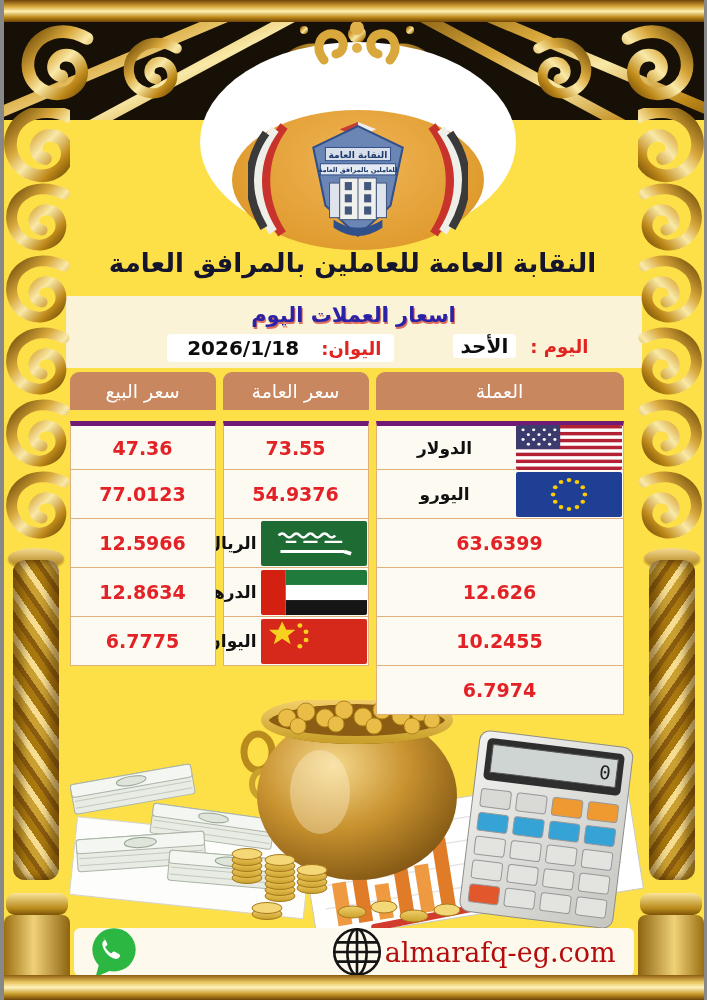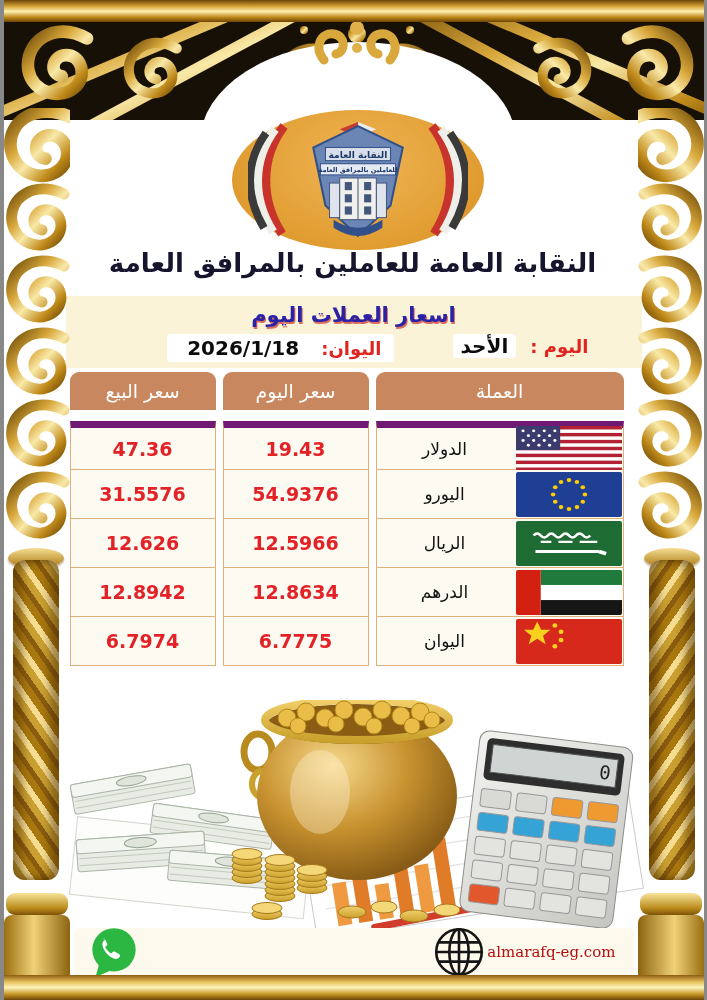--- a/index.html
+++ b/index.html
@@ -1,16 +1,16 @@
 <!DOCTYPE html>
 <html lang="ar"><head>
 <meta charset="utf-8">
 <style>
   html,body{margin:0;padding:0;background:#888;}
-  .poster{position:relative;width:700px;height:1000px;margin:0 auto;background:#ffffff;
+  .poster{position:relative;width:700px;height:1000px;margin:0 auto;background:#fde047;
           font-family:"DejaVu Sans",sans-serif;overflow:hidden;}
 
   
   .bar-top{position:absolute;left:0;top:0;right:0;height:22px;z-index:6;
     background:linear-gradient(#6e4406,#d9a83c 30%,#fdf0b0 52%,#c08a1a 78%,#6e4406);}
   .bar-bottom{position:absolute;left:0;bottom:0;right:0;height:25px;z-index:6;
     background:linear-gradient(#8a5c10,#e7c35c 28%,#fdf2bb 50%,#c89a28 76%,#6e4406);}
 
   
   .band-top{position:absolute;left:0;top:20px;width:707px;height:100px;z-index:1;}
@@ -53,35 +53,35 @@
   .lbl-red{color:#e02520;font-weight:bold;font-size:18px;}
   .val-blk{color:#0c0c0c;font-weight:bold;font-size:20px;background:#fff;padding:0 8px;border-radius:3px;}
 
   
   .rates{position:absolute;left:64px;top:372px;width:556px;z-index:2;display:grid;
     grid-template-columns:248px 146px 146px;column-gap:7px;grid-auto-rows:49px;direction:rtl;}
   .hd{height:38px;background:#c8875f;color:#fff;font-weight:normal;font-size:19px;
     display:flex;align-items:center;justify-content:center;border-radius:9px 9px 0 0;}
   .cell{background:#fdfaf1;border:1px solid #dfb07a;border-top:none;
     display:flex;align-items:center;justify-content:center;}
-  .cell.first{border-top:7px solid #701a75;}
+  .cell.first{border-top:5px solid #701a75;}
   .num{color:#e32227;font-weight:bold;font-size:19px;direction:ltr;}
   .c-cur{justify-content:flex-start;gap:4px;padding:1px 1px;}
-  .cur-name{flex:1;text-align:center;font-weight:normal;font-size:17px;color:#101010;white-space:nowrap;}
+  .cur-name{flex:1;text-align:center;font-weight:bold;font-size:17px;color:#101010;white-space:nowrap;}
   .flagbox{width:106px;height:45px;flex:0 0 106px;}
   .flagbox svg{width:100%;height:100%;border-radius:2px;display:block;}
 
   
   .scene{position:absolute;left:58px;top:700px;z-index:1;}
 
   
   .footer{position:absolute;left:70px;right:70px;top:928px;height:48px;z-index:4;
     background:#fdf9ec;border-radius:6px;display:flex;align-items:center;padding:0 14px;box-sizing:border-box;}
   .phone{font-family:"DejaVu Serif",serif;color:#b50d0d;font-size:28px;margin-right:8px;margin-left:6px;}
-  .site{font-family:"DejaVu Serif",serif;color:#b50d0d;font-size:15px;margin-right:4px;}
+  .site{font-family:"DejaVu Serif",serif;color:#b50d0d;font-size:27px;margin-right:4px;}
   .spacer{flex:1;}
   .icon{display:block;}
 </style>
 </head>
 <body>
 
 <div class="poster">
 
   <svg class="band-top" viewBox="0 0 707 100">
     <defs>
@@ -194,21 +194,21 @@
       <span class="val-blk">الأحد</span>
     </div>
     <div class="date-group">
       <span class="lbl-red">اليوان:</span>
       <span class="val-blk" style="direction:ltr">2026/1/18</span>
     </div>
   </div>
 
   <div class="rates">
     <div class="hd">العملة</div>
-    <div class="hd">سعر اليوم</div>
+    <div class="hd">سعر العامة</div>
     <div class="hd">سعر البيع</div>
 
   <div class="cell c-cur first">
         <span class="flagbox">
           <svg viewBox="0 0 60 28" preserveAspectRatio="none">
             <rect width="60" height="28" fill="#fff"></rect>
       <g fill="#b22234">
               <rect y="0" width="60" height="2.15"></rect>
               <rect y="4.31" width="60" height="2.15"></rect>
       <rect y="8.62" width="60" height="2.15"></rect>
@@ -232,21 +232,21 @@
               <circle cx="22" cy="9" r=".9"></circle>
       <circle cx="7" cy="12" r=".9"></circle>
               <circle cx="13" cy="12" r=".9"></circle>
               <circle cx="19" cy="12" r=".9"></circle>
             </g>
           </svg>
         </span>
         <span class="cur-name">الدولار</span>
       </div>
       <div class="cell first">
-        <span class="num">19.43</span>
+        <span class="num">73.55</span>
       </div>
       <div class="cell first">
         <span class="num">47.36</span>
       </div>
       <div class="cell c-cur">
         <span class="flagbox">
           <svg viewBox="0 0 60 28" preserveAspectRatio="none">
             <rect width="60" height="28" fill="#1e3f94"></rect>
       <g fill="#ffcc00">
               <circle cx="39" cy="14" r="1.3"></circle>
@@ -263,21 +263,24 @@
               <circle cx="37.8" cy="9.5" r="1.3"></circle>
             </g>
           </svg>
         </span>
         <span class="cur-name">اليورو</span>
       </div>
       <div class="cell">
         <span class="num">54.9376</span>
       </div>
       <div class="cell">
-        <span class="num">31.5576</span>
+        <span class="num">77.0123</span>
+      </div>
+      <div class="cell">
+        <span class="num">63.6399</span>
       </div>
       <div class="cell c-cur">
         <span class="flagbox">
           <svg viewBox="0 0 60 28" preserveAspectRatio="none">
             <rect width="60" height="28" fill="#1e6b34"></rect>
       <path d="M10,9 q2,-2.5 4,0 t4,0 t4,0 t4,0 t4,0 t4,0 t4,0 t4,0" stroke="#fff" stroke-width="1.6" fill="none"></path>
       <path d="M14,13 h6 M24,13 h8 M36,13 h10" stroke="#fff" stroke-width="1.4"></path>
       <path d="M11,19 h36" stroke="#fff" stroke-width="1.8"></path>
             <path d="M47,19 l4,1.4" stroke="#fff" stroke-width="2.2"></path>
           </svg>
@@ -298,21 +301,21 @@
       <rect x="14" y="18.7" width="46" height="9.3" fill="#161616"></rect>
       <rect width="14" height="28" fill="#d32011"></rect>
           </svg>
         </span>
         <span class="cur-name">الدرهم</span>
       </div>
       <div class="cell">
         <span class="num">12.8634</span>
       </div>
       <div class="cell">
-        <span class="num">12.8942</span>
+        <span class="num">10.2455</span>
       </div>
       <div class="cell c-cur">
         <span class="flagbox">
           <svg viewBox="0 0 60 28" preserveAspectRatio="none">
             <rect width="60" height="28" fill="#d7281c"></rect>
       <path transform="translate(12,9) scale(1.5)" fill="#f8d01e" d="M0,-5 1.5,-1.5 5,-1.5 2.2,0.9 3.2,4.5 0,2.2 -3.2,4.5 -2.2,0.9 -5,-1.5 -1.5,-1.5 Z"></path>
       <g fill="#f8d01e">
               <circle cx="22" cy="4" r="1.4"></circle>
               <circle cx="25.5" cy="8" r="1.4"></circle>
       <circle cx="25.5" cy="13" r="1.4"></circle>

